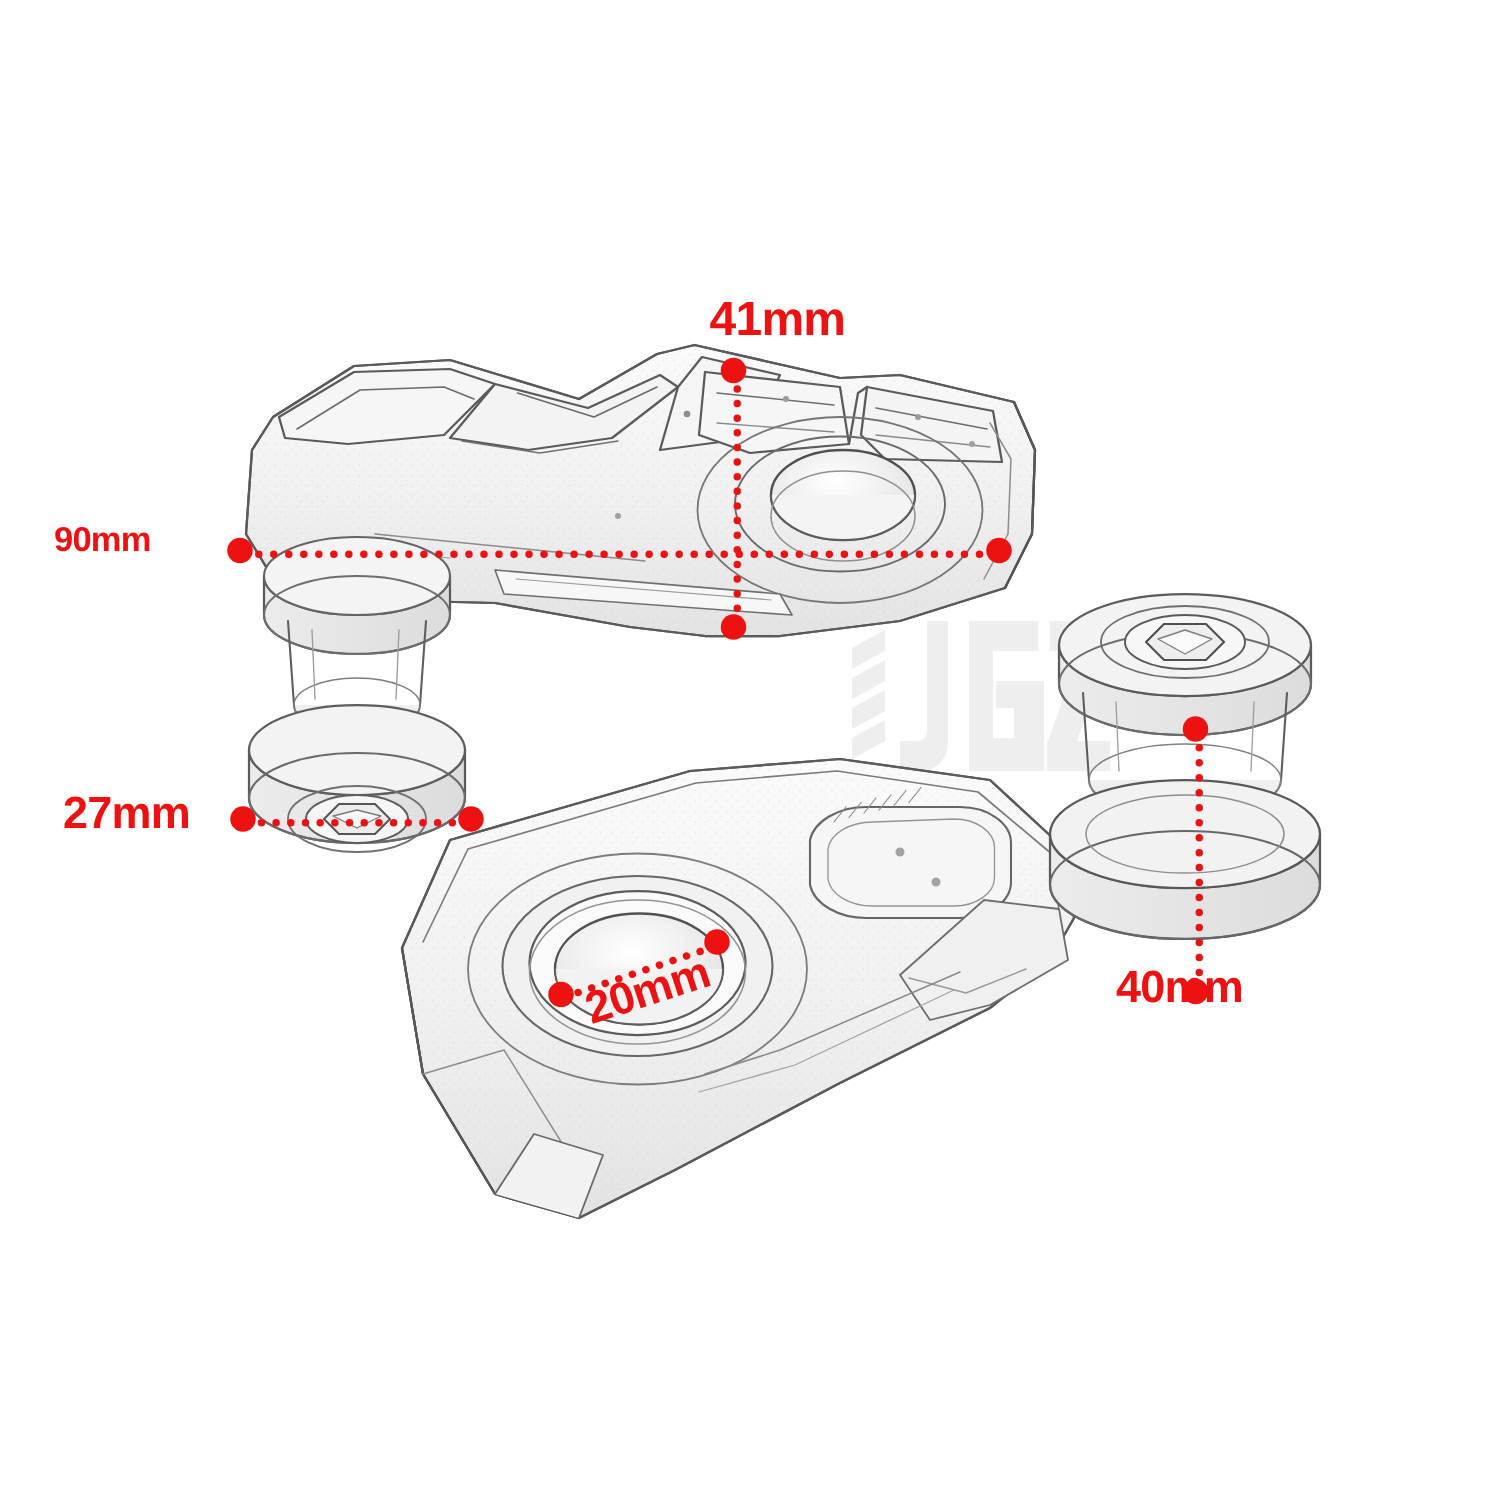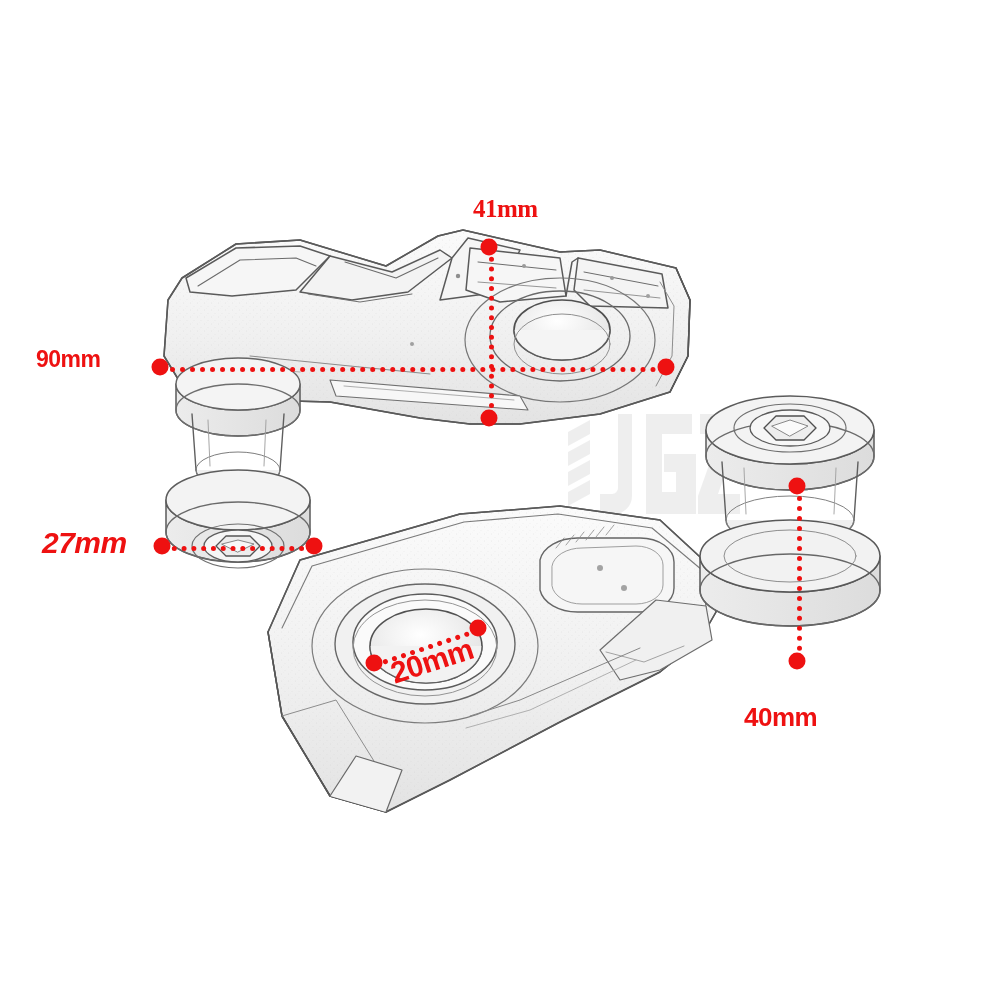--- a/index.html
+++ b/index.html
@@ -233,33 +233,33 @@
     </g>
   </svg>
 
   <div class="layer">
 
     <div class="dim-label" style="left:36px;top:348px;font-size:23px;">90mm</div>
     <div class="dline" style="left:160px;top:367px;width:506px;"></div>
     <div class="dot" style="left:160px;top:367px;width:17px;height:17px;"></div>
     <div class="dot" style="left:666px;top:367px;width:17px;height:17px;"></div>
 
-    <div class="dim-label" style="left:473px;top:196px;font-size:25px;font-family:Liberation Serif, serif;">41mm</div>
+    <div class="dim-label" style="left:473px;top:196px;font-size:32px;">41mm</div>
     <div class="dline v" style="left:489px;top:247px;height:171px;"></div>
     <div class="dot" style="left:489px;top:247px;width:17px;height:17px;"></div>
     <div class="dot" style="left:489px;top:418px;width:17px;height:17px;"></div>
 
-    <div class="dim-label" style="left:42px;top:528px;font-size:30px;font-style:italic;">27mm</div>
+    <div class="dim-label" style="left:42px;top:528px;font-size:30px;">27mm</div>
     <div class="dline" style="left:162px;top:546px;width:152px;"></div>
     <div class="dot" style="left:162px;top:546px;width:17px;height:17px;"></div>
     <div class="dot" style="left:314px;top:546px;width:17px;height:17px;"></div>
 
     <div class="dline" style="left:374px;top:663px;width:110px;transform:rotate(-18.6deg);"></div>
     <div class="dot" style="left:374px;top:663px;width:17px;height:17px;"></div>
     <div class="dot" style="left:478px;top:628px;width:17px;height:17px;"></div>
     <div class="dim-label" style="left:387px;top:660px;font-size:30px;transform:rotate(-18deg);transform-origin:0 0;">20mm</div>
 
     <div class="dline v" style="left:797px;top:486px;height:175px;"></div>
     <div class="dot" style="left:797px;top:486px;width:17px;height:17px;"></div>
     <div class="dot" style="left:797px;top:661px;width:17px;height:17px;"></div>
-    <div class="dim-label" style="left:744px;top:704px;font-size:26px;">40mm</div>
+    <div class="dim-label" style="left:744px;top:644px;font-size:30px;">40mm</div>
   </div>
 </div>
 
 </body></html>

